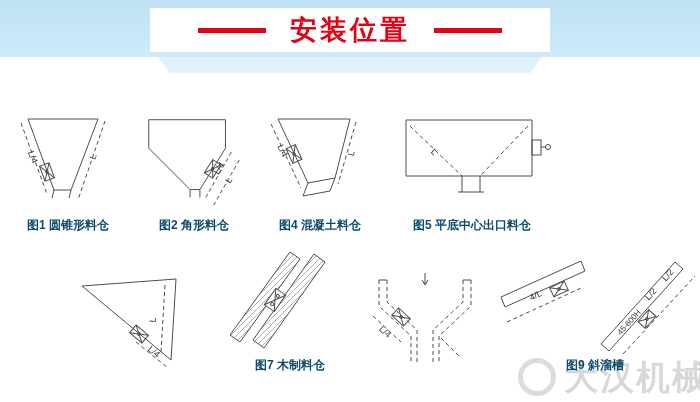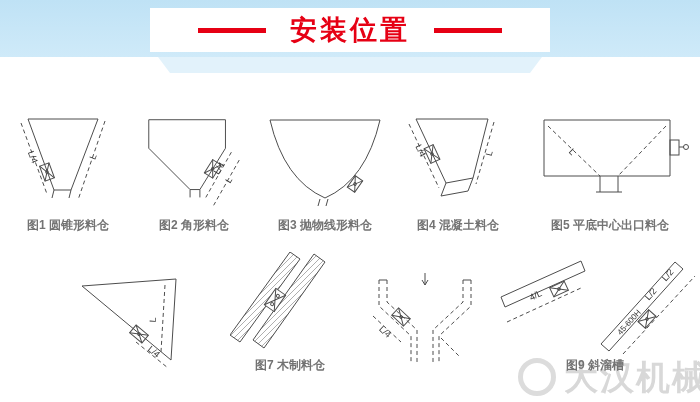--- a/index.html
+++ b/index.html
@@ -15,21 +15,21 @@
   .rule{width:68px;height:5px;background:#e60014;}
   .title{font-size:27px;font-weight:bold;color:#e60014;letter-spacing:3px;line-height:1;}
   
   .rows{position:absolute;top:112px;left:0;width:700px;z-index:1;}
   .row{display:flex;align-items:flex-end;}
   .row1{padding-left:4px;}
   .row2{margin-top:18px;padding-left:42px;}
   .fig{display:flex;flex-direction:column;align-items:center;}
   .f1{width:128px;} .f2{width:124px;} .f3{width:138px;} .f4{width:128px;} .f5{width:176px;}
   .f6{width:184px;} .f7{width:128px;} .f8{width:140px;} .f9{width:202px;}
-  .cap{font-size:12px;font-weight:700;color:#737373;margin-top:3px;white-space:nowrap;}
+  .cap{font-size:12px;font-weight:700;color:#0c4a6e;margin-top:3px;white-space:nowrap;}
   .fig svg{display:block;}
   .fig svg text{font-family:"Liberation Sans","DejaVu Sans",sans-serif;font-size:9px;fill:#333;stroke:none;}
   .fig svg text.sm{font-size:8px;}
   .draw{stroke:#4d4d4d;fill:none;stroke-width:1;}
   .dash{stroke-dasharray:4 3;}
   
   .wm{position:absolute;right:-8px;bottom:6px;display:flex;align-items:center;gap:8px;
       color:#d8d8d8;z-index:0;}
   .wm-ring{width:28px;height:28px;border:5px solid #dcdcdc;border-radius:50%;}
   .wm-text{font-size:34px;font-weight:bold;letter-spacing:2px;line-height:1;}
@@ -87,35 +87,20 @@
               <path d="M-8 -5 L8 5 M-8 5 L8 -5"></path>
               <circle cx="0" cy="0" r="1.3"></circle>
             </g>
           </g>
           <text text-anchor="middle" x="88" y="58" transform="rotate(-58 88 58)">L/4</text>
           <text text-anchor="middle" x="98" y="70" transform="rotate(-58 98 70)">L</text>
         </svg>
         <div class="cap">图2 角形料仓</div>
       </div>
 
-      <div class="fig f3">
-        <svg viewBox="0 0 130 102" width="130" height="102">
-          <g class="draw">
-            <path d="M10 8 L120 8"></path>
-            <path d="M10 8 Q24 68 65 86 Q106 68 120 8"></path>
-            <path d="M60 87 L58 94 M68 87 L66 94"></path>
-            <g transform="translate(95 72) rotate(-55)">
-              <rect x="-7" y="-4.5" width="14" height="9"></rect>
-              <path d="M-7 -4.5 L7 4.5 M-7 4.5 L7 -4.5"></path>
-              <circle cx="0" cy="0" r="1.3"></circle>
-            </g>
-          </g>
-        </svg>
-        <div class="cap">图3 抛物线形料仓</div>
-      </div>
 
       <div class="fig f4">
         <svg viewBox="0 0 120 102" width="120" height="102">
           <g class="draw">
             <path d="M18 7 L90 7 L75 66 L48 71 Z"></path>
             <path d="M48 71 L43 84 M75 66 L70 79 M43 84 L70 79"></path>
             <path class="dash" d="M96 10 L78 72"></path>
             <path class="dash" d="M11 12 L41 76"></path>
             <g transform="translate(34 42) rotate(65)">
               <rect x="-8" y="-5" width="16" height="10"></rect>

